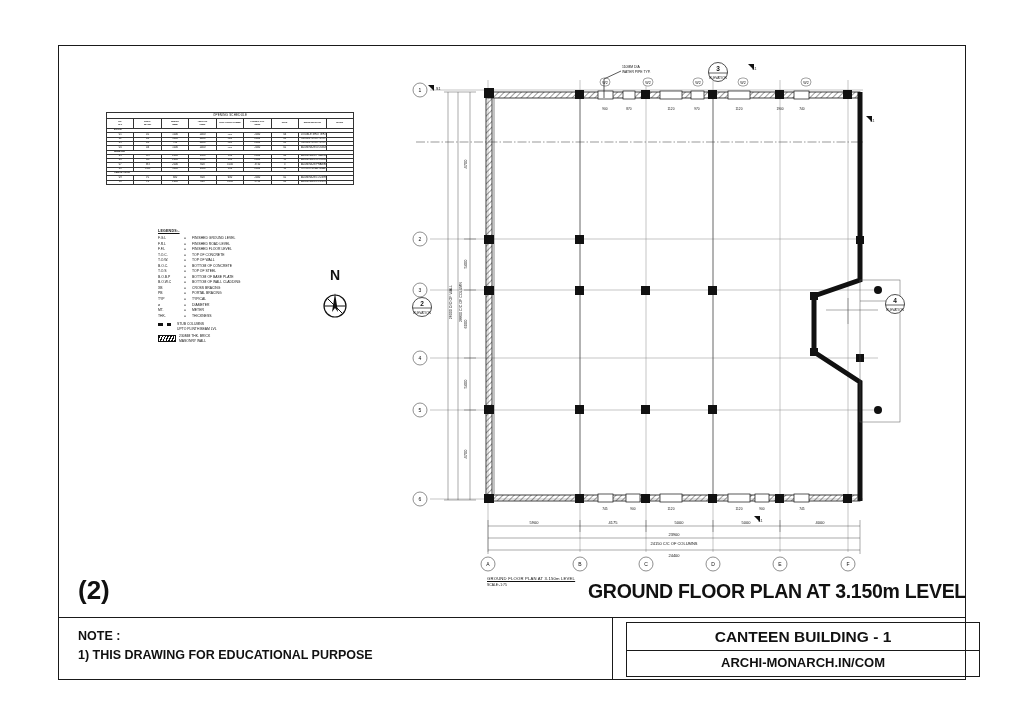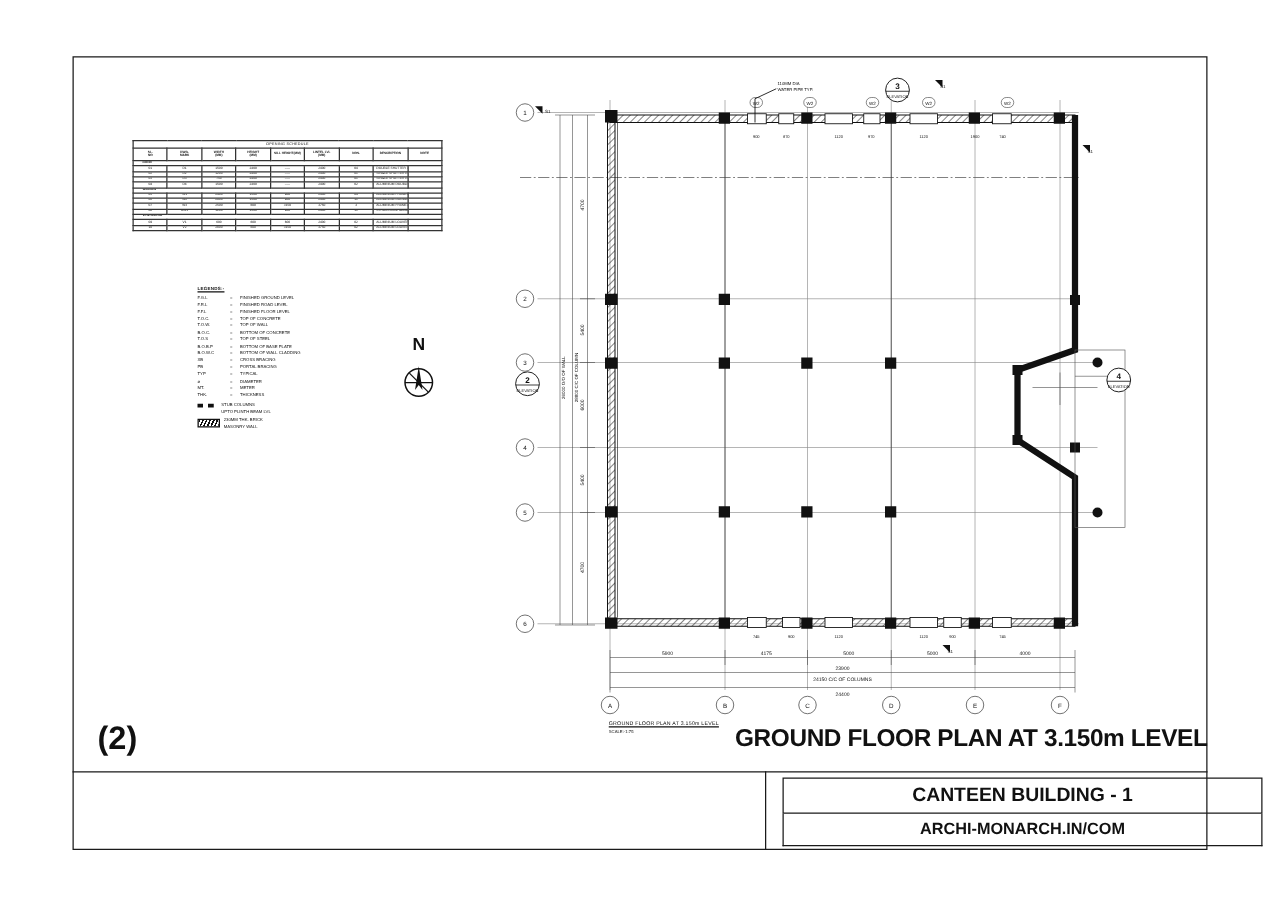--- a/index.html
+++ b/index.html
@@ -141,21 +141,21 @@
     height: 0; border-top: 1.6px solid #1a1a1a;
   }
   .vr-main {
     position: absolute; left: 612px; top: 617px; width: 0;
     height: 63px; border-left: 1.6px solid #1a1a1a;
   }
   .note-block {
     position: absolute; left: 78px; top: 627px; width: 520px;
     font-size: 12.5px; font-weight: bold; color: #111; line-height: 1.55;
   }
-  .tb-right { position: absolute; left: 626px; top: 622px; width: 384px; }
+  .tb-right { position: absolute; left: 626px; top: 622px; width: 354px; }
   .tb-cell {
     border: 1px solid #1a1a1a;
     text-align: center;
     font-weight: bold;
     color: #111;
     box-sizing: border-box;
   }
   .tb-cell.project { font-size: 15.5px; padding: 5px 0 4px; }
   .tb-cell.website { font-size: 13px; padding: 4px 0 6px; border-top: none; }
 
@@ -632,19 +632,23 @@
     <div class="cap-main">GROUND FLOOR PLAN  AT 3.150m LEVEL</div>
     <div class="cap-scale">SCALE:-1:75</div>
   </div>
   <div class="plan-title">GROUND FLOOR PLAN AT 3.150m LEVEL</div>
 
   <div class="sheet-no">(2)</div>
 
   <div class="hr-main"></div>
   <div class="vr-main"></div>
 
+  <div class="note-block">
+    <div>NOTE :</div>
+    <div>1) THIS DRAWING FOR EDUCATIONAL PURPOSE</div>
+  </div>
 
   <div class="tb-right">
     <div class="tb-cell project">CANTEEN BUILDING - 1</div>
     <div class="tb-cell website">ARCHI-MONARCH.IN/COM</div>
   </div>
 
 </div>
 
 </body></html>

